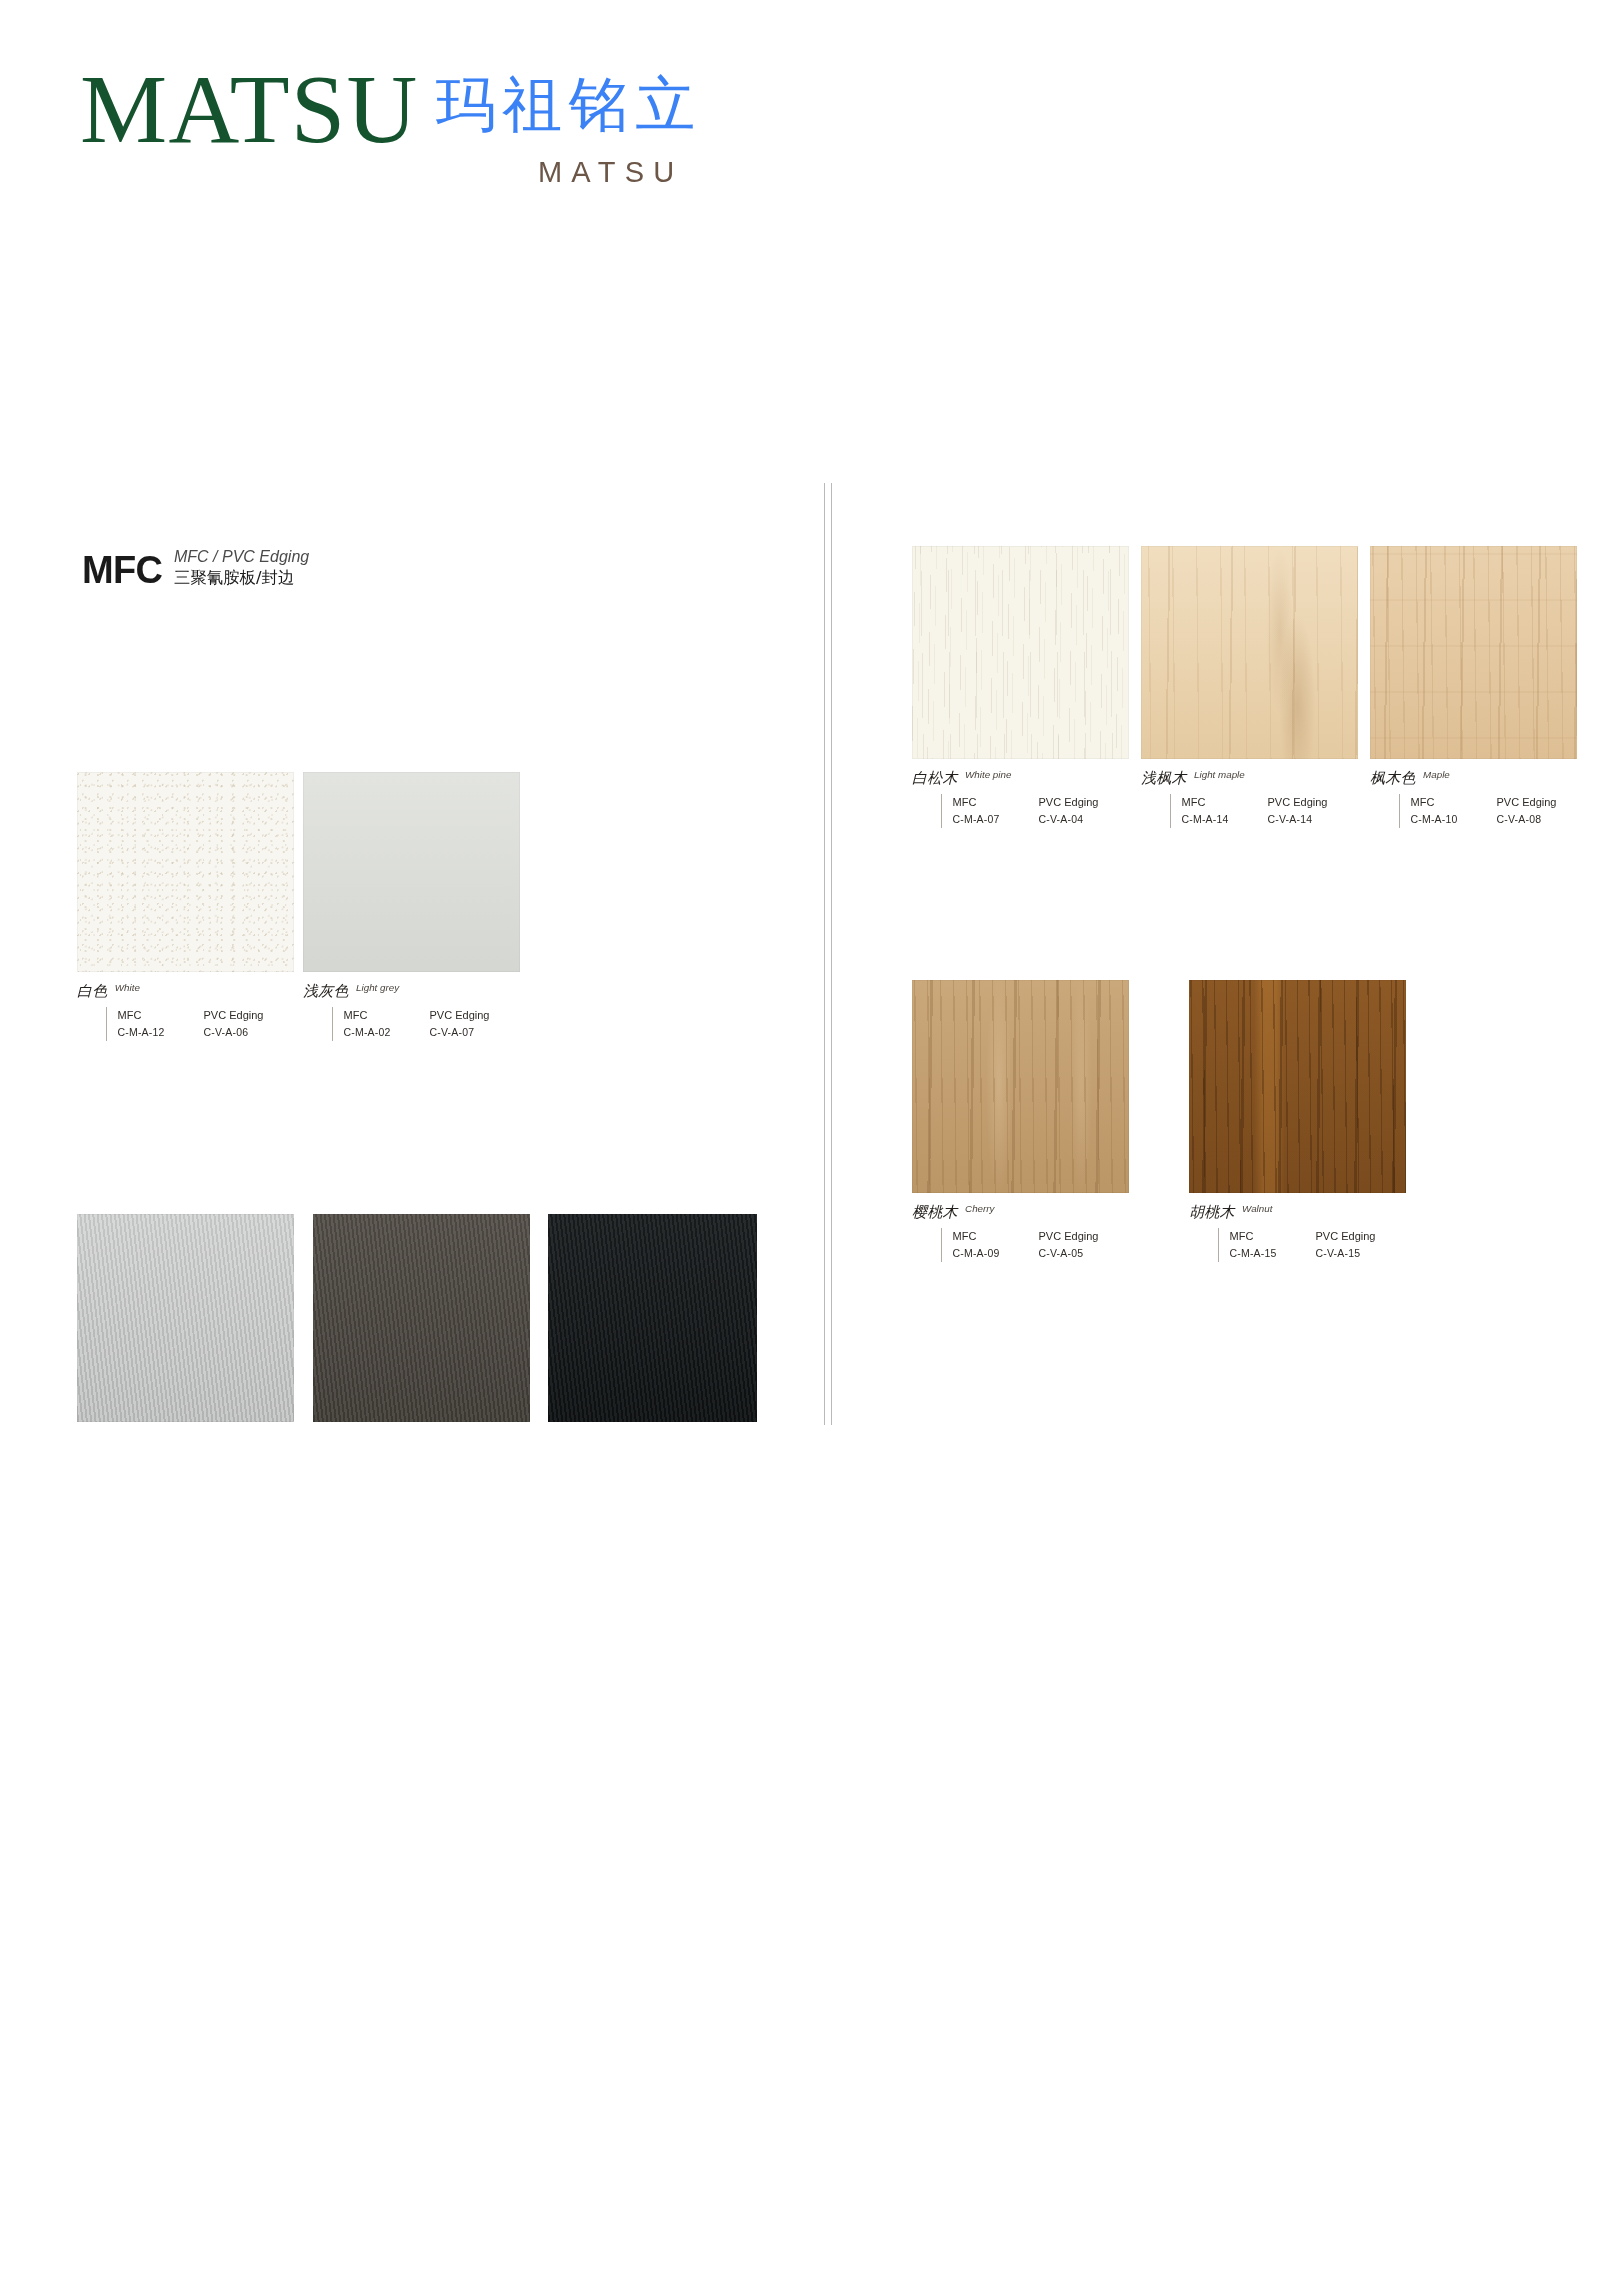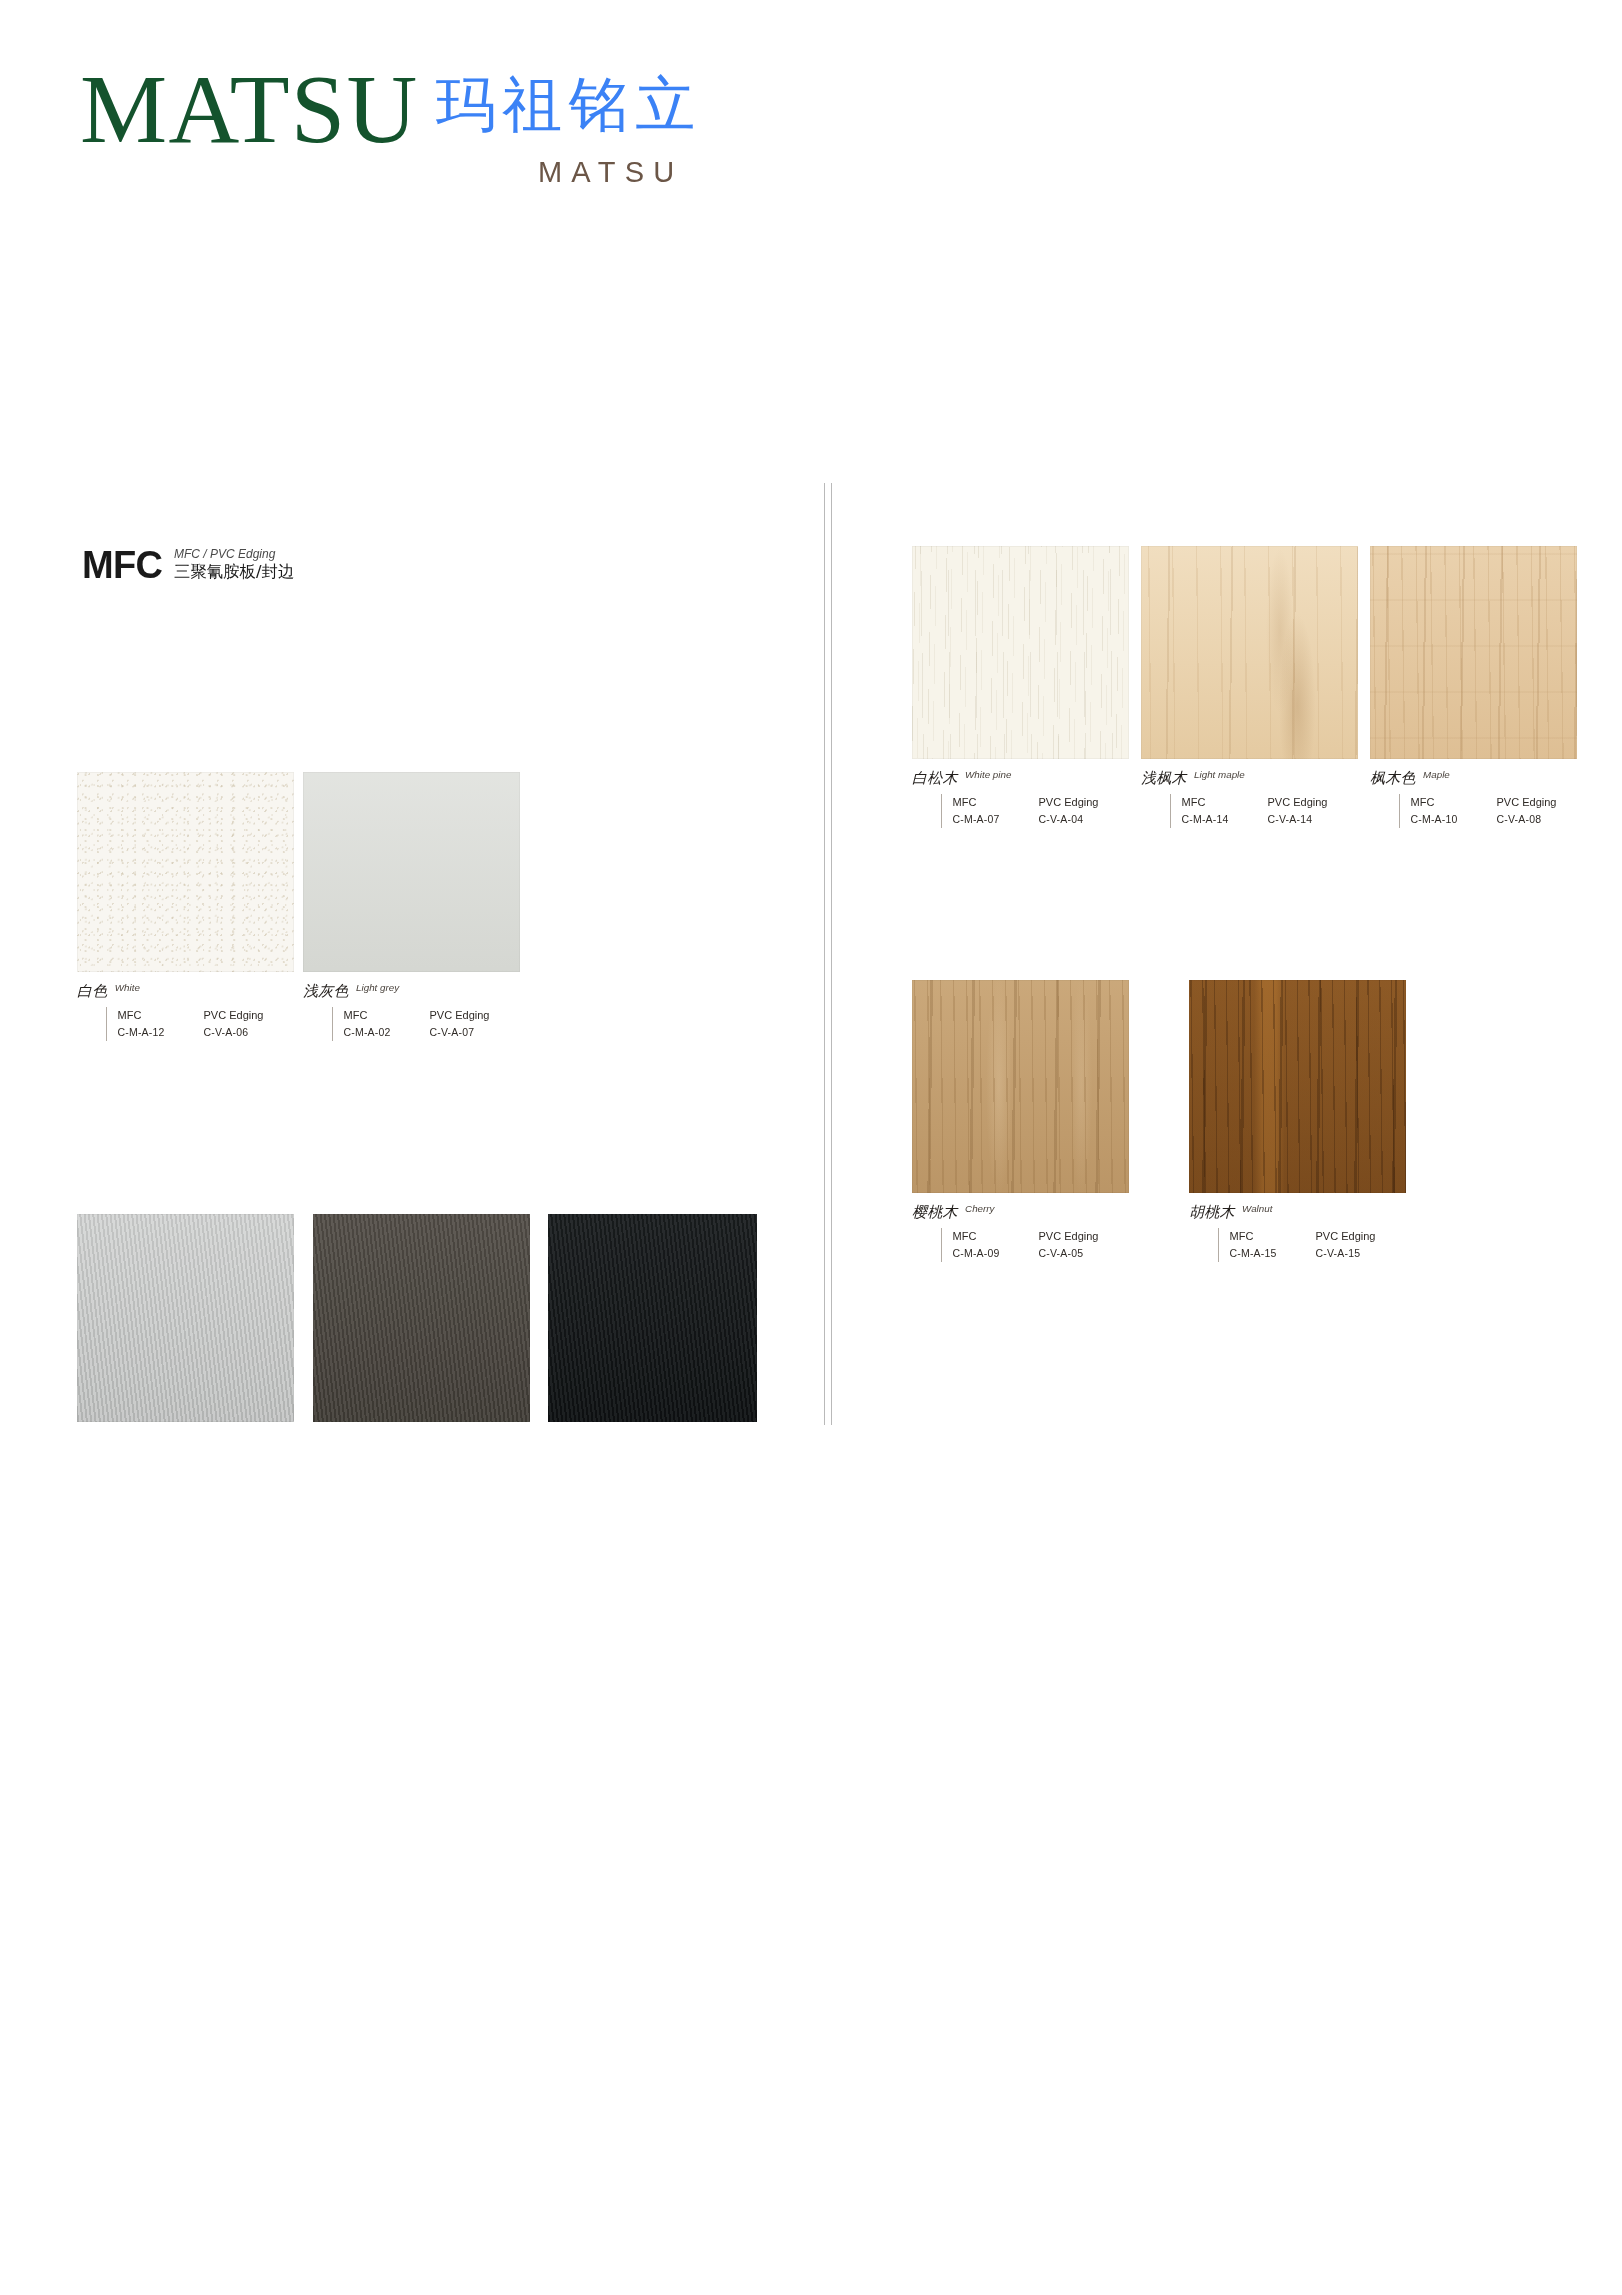--- a/index.html
+++ b/index.html
@@ -68,21 +68,21 @@
     color: #1a1a1a;
     letter-spacing: -0.7px;
     line-height: 1;
     font-family: "Liberation Sans", sans-serif;
   }
   .section-sub {
     margin-left: 11.8px;
     padding-bottom: 1.3px;
   }
   .section-sub-en {
-    font-size: 12px;
+    font-size: 16px;
     color: #4a4a4a;
     font-style: italic;
     line-height: 1.35;
     font-family: "Liberation Sans", sans-serif;
     text-align: center;
   }
   .section-sub-cn {
     font-size: 16.4px;
     color: #1a1a1a;
     line-height: 1.25;

